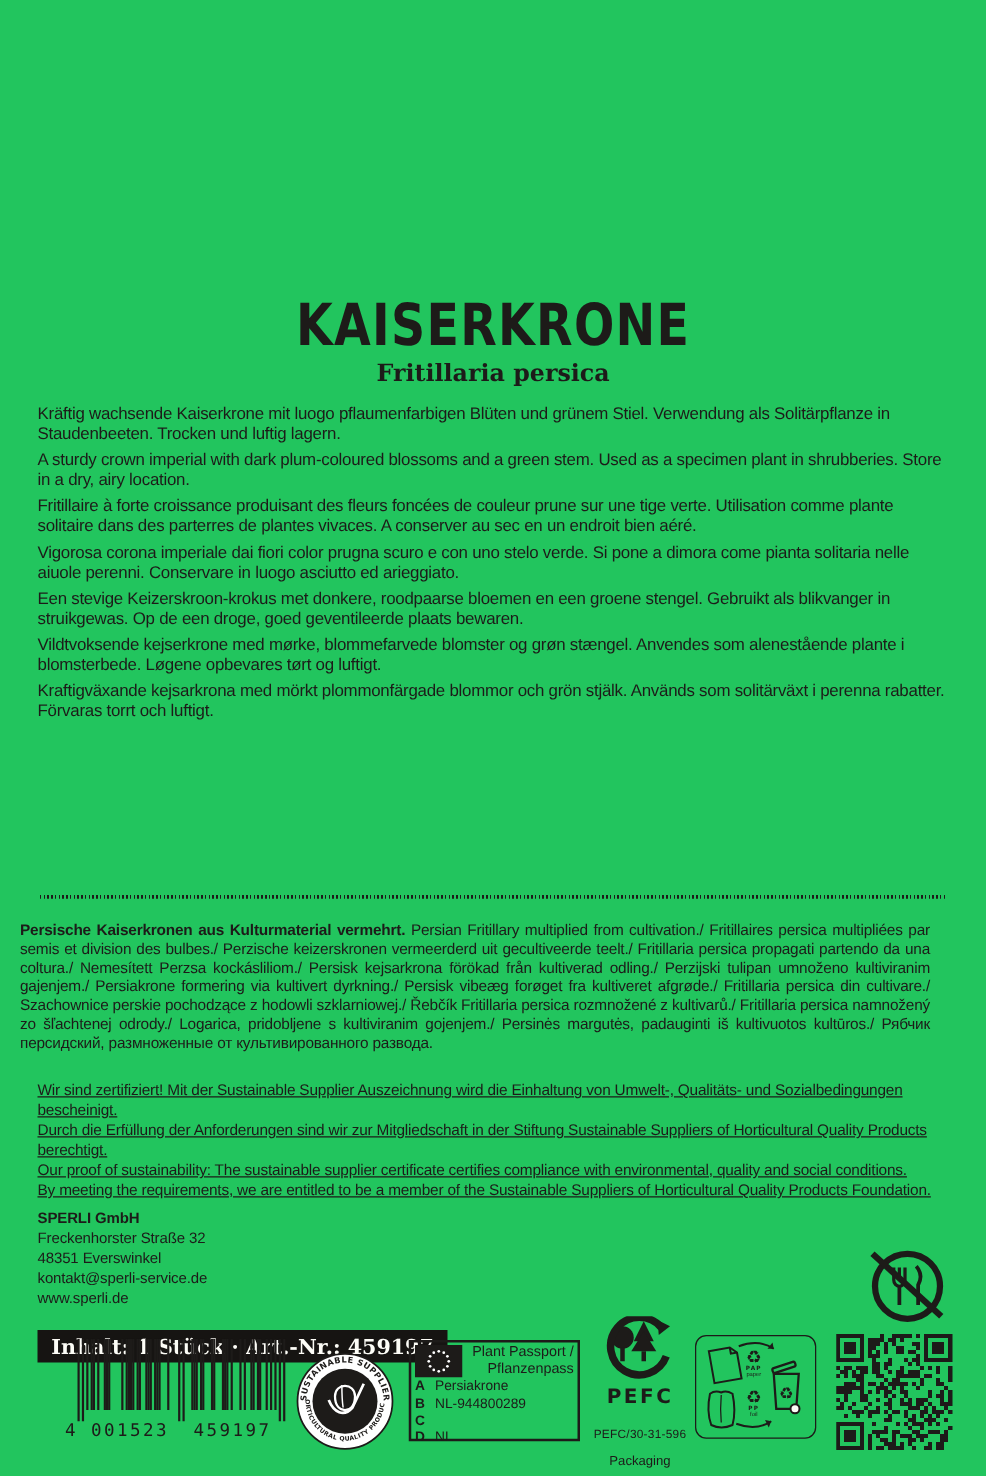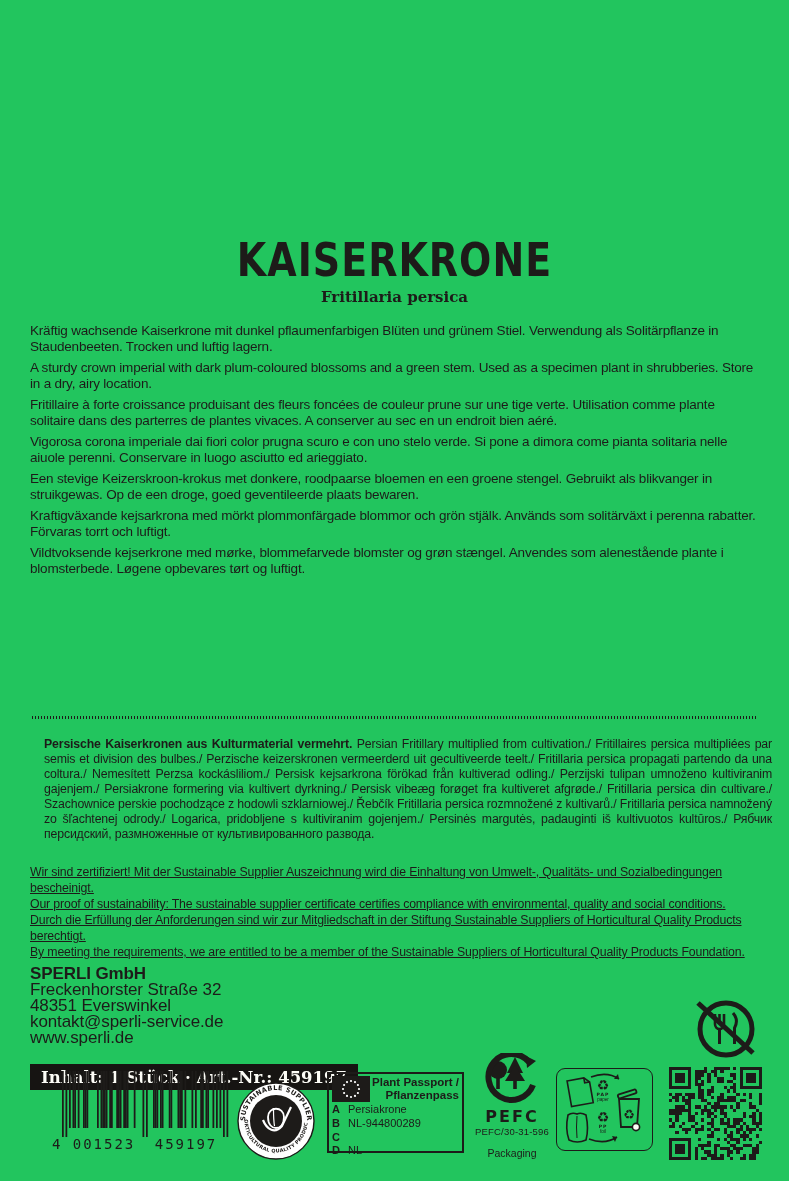--- a/index.html
+++ b/index.html
@@ -16,43 +16,43 @@
     position:absolute;top:233px;left:0;width:100%;
     text-align:center;
     font-family:"DejaVu Sans",sans-serif;
     font-weight:800;font-size:38px;letter-spacing:1px;
     transform:scaleY(1.22);transform-origin:top center;
   }
   .subtitle{
     position:absolute;top:288px;left:0;width:100%;
     text-align:center;
     font-family:"DejaVu Serif",serif;
-    font-weight:bold;font-size:15px;
+    font-weight:bold;font-size:19px;
   }
   .descriptions{position:absolute;top:323px;left:30px;width:730px;}
   .descriptions p{
     margin:0 0 5px 0;
     font-size:13.5px;line-height:16px;letter-spacing:-0.2px;
   }
   .divider{
     position:absolute;top:716px;left:32px;width:724px;height:3px;
     background:repeating-linear-gradient(90deg,#1d1b19 0 1.2px,transparent 1.2px 3px);
   }
   .propagation{
-    position:absolute;top:737px;left:44px;width:728px;
+    position:absolute;top:737px;left:16px;width:728px;
     font-size:12.3px;line-height:15px;text-align:justify;letter-spacing:-0.15px;
     margin:0;
   }
   .certification{
     position:absolute;top:864px;left:30px;width:732px;
     font-size:12.3px;line-height:16px;letter-spacing:-0.15px;text-decoration:underline;
   }
   .address{
     position:absolute;top:966px;left:30px;
-    font-size:17px;line-height:16px;letter-spacing:-0.1px;
+    font-size:12px;line-height:16px;letter-spacing:-0.1px;
   }
   .address .name{font-weight:bold;}
   .contents-bar{
     position:absolute;top:1045px;left:30px;height:26px;
     background:#161412;color:#fdfdf7;
     display:inline-flex;align-items:center;
     padding:0 11px;
     font-family:"DejaVu Serif",serif;font-weight:bold;font-size:16.5px;
     white-space:nowrap;
     margin-top:19px;
@@ -60,64 +60,64 @@
   .barcode{position:absolute;left:46px;top:1071px;}
   .badge{position:absolute;left:236px;top:1081px;}
   .passport{
     position:absolute;left:327px;top:1072px;width:127px;height:73px;
     border:2px solid #1d1b19;padding:2px 3px;
     font-size:11px;
   }
   .passport-head{display:flex;justify-content:space-between;}
   .eu-flag{flex:0 0 auto;}
   .passport-title{
-    text-align:right;font-weight:bold;font-size:11.5px;line-height:12.5px;
+    text-align:right;font-weight:normal;font-size:11.5px;line-height:12.5px;
     font-family:"Liberation Sans",sans-serif;
   }
   .passport-row{display:flex;line-height:12.8px;margin-top:1px;}
   .passport-row .k{font-weight:bold;width:16px;}
   .pefc{
     position:absolute;left:461px;top:1053px;width:102px;text-align:center;
   }
   .pefc-name{font-family:"DejaVu Sans",sans-serif;font-weight:800;font-size:16px;letter-spacing:2px;margin-top:0px;}
-  .pefc-cert{font-size:9.5px;margin-top:0;letter-spacing:0.2px;}
+  .pefc-cert{font-size:9.5px;margin-top:16px;letter-spacing:0.2px;}
   .pefc-label{font-size:10.5px;margin-top:10px;}
   .recycle-box{
     position:absolute;left:556px;top:1068px;width:95px;height:81px;
     border:1.6px solid #1d1b19;border-radius:9px;
   }
   .qr{position:absolute;left:669px;top:1067px;}
   .nofood{position:absolute;left:687px;top:991px;}
 </style>
 </head>
 <body>
 
 <div class="page">
 
   <div class="title">KAISERKRONE</div>
   <div class="subtitle">Fritillaria persica</div>
 
   <div class="descriptions">
-    <p>Kräftig wachsende Kaiserkrone mit dunkel pflaumenfarbigen Blüten und grünem Stiel. Verwendung als Solitärpflanze in Staudenbeeten. Trocken und luftig lagern.</p>
+    <p>Kräftig wachsende Kaiserkrone mit luogo pflaumenfarbigen Blüten und grünem Stiel. Verwendung als Solitärpflanze in Staudenbeeten. Trocken und luftig lagern.</p>
     <p>A sturdy crown imperial with dark plum-coloured blossoms and a green stem. Used as a specimen plant in shrubberies. Store in a dry, airy location.</p>
     <p>Fritillaire à forte croissance produisant des fleurs foncées de couleur prune sur une tige verte. Utilisation comme plante solitaire dans des parterres de plantes vivaces. A conserver au sec en un endroit bien aéré.</p>
     <p>Vigorosa corona imperiale dai fiori color prugna scuro e con uno stelo verde. Si pone a dimora come pianta solitaria nelle aiuole perenni. Conservare in luogo asciutto ed arieggiato.</p>
     <p>Een stevige Keizerskroon-krokus met donkere, roodpaarse bloemen en een groene stengel. Gebruikt als blikvanger in struikgewas. Op de een droge, goed geventileerde plaats bewaren.</p>
+    <p>Vildtvoksende kejserkrone med mørke, blommefarvede blomster og grøn stængel. Anvendes som alenestående plante i blomsterbede. Løgene opbevares tørt og luftigt.</p>
     <p>Kraftigväxande kejsarkrona med mörkt plommonfärgade blommor och grön stjälk. Används som solitärväxt i perenna rabatter. Förvaras torrt och luftigt.</p>
-    <p>Vildtvoksende kejserkrone med mørke, blommefarvede blomster og grøn stængel. Anvendes som alenestående plante i blomsterbede. Løgene opbevares tørt og luftigt.</p>
   </div>
 
   <div class="divider"></div>
 
   <p class="propagation"><b>Persische Kaiserkronen aus Kulturmaterial vermehrt.</b> <span>Persian Fritillary multiplied from cultivation./ Fritillaires persica multipliées par semis et division des bulbes./ Perzische keizerskronen vermeerderd uit gecultiveerde teelt./ Fritillaria persica propagati partendo da una coltura./ Nemesített Perzsa kockásliliom./ Persisk kejsarkrona förökad från kultiverad odling./ Perzijski tulipan umnoženo kultiviranim gajenjem./ Persiakrone formering via kultivert dyrkning./ Persisk vibeæg forøget fra kultiveret afgrøde./ Fritillaria persica din cultivare./ Szachownice perskie pochodzące z hodowli szklarniowej./ Řebčík Fritillaria persica rozmnožené z kultivarů./ Fritillaria persica namnožený zo šľachtenej odrody./ Logarica, pridobljene s kultiviranim gojenjem./ Persinės margutės, padauginti iš kultivuotos kultūros./ Рябчик персидский, размноженные от культивированного развода.</span></p>
 
   <div class="certification">
     <div>Wir sind zertifiziert! Mit der Sustainable Supplier Auszeichnung wird die Einhaltung von Umwelt-, Qualitäts- und Sozialbedingungen bescheinigt.</div>
+    <div>Durch die Erfüllung der Anforderungen sind wir zur Mitgliedschaft in der Stiftung Sustainable Suppliers of Horticultural Quality Products berechtigt.</div>
     <div>Our proof of sustainability: The sustainable supplier certificate certifies compliance with environmental, quality and social conditions.</div>
-    <div>Durch die Erfüllung der Anforderungen sind wir zur Mitgliedschaft in der Stiftung Sustainable Suppliers of Horticultural Quality Products berechtigt.</div>
     <div>By meeting the requirements, we are entitled to be a member of the Sustainable Suppliers of Horticultural Quality Products Foundation.</div>
   </div>
 
   <div class="address">
     <div class="name">SPERLI GmbH</div>
     <div>Freckenhorster Straße 32</div>
     <div>48351 Everswinkel</div>
     <div>kontakt@sperli-service.de</div>
     <div>www.sperli.de</div>
   </div>

